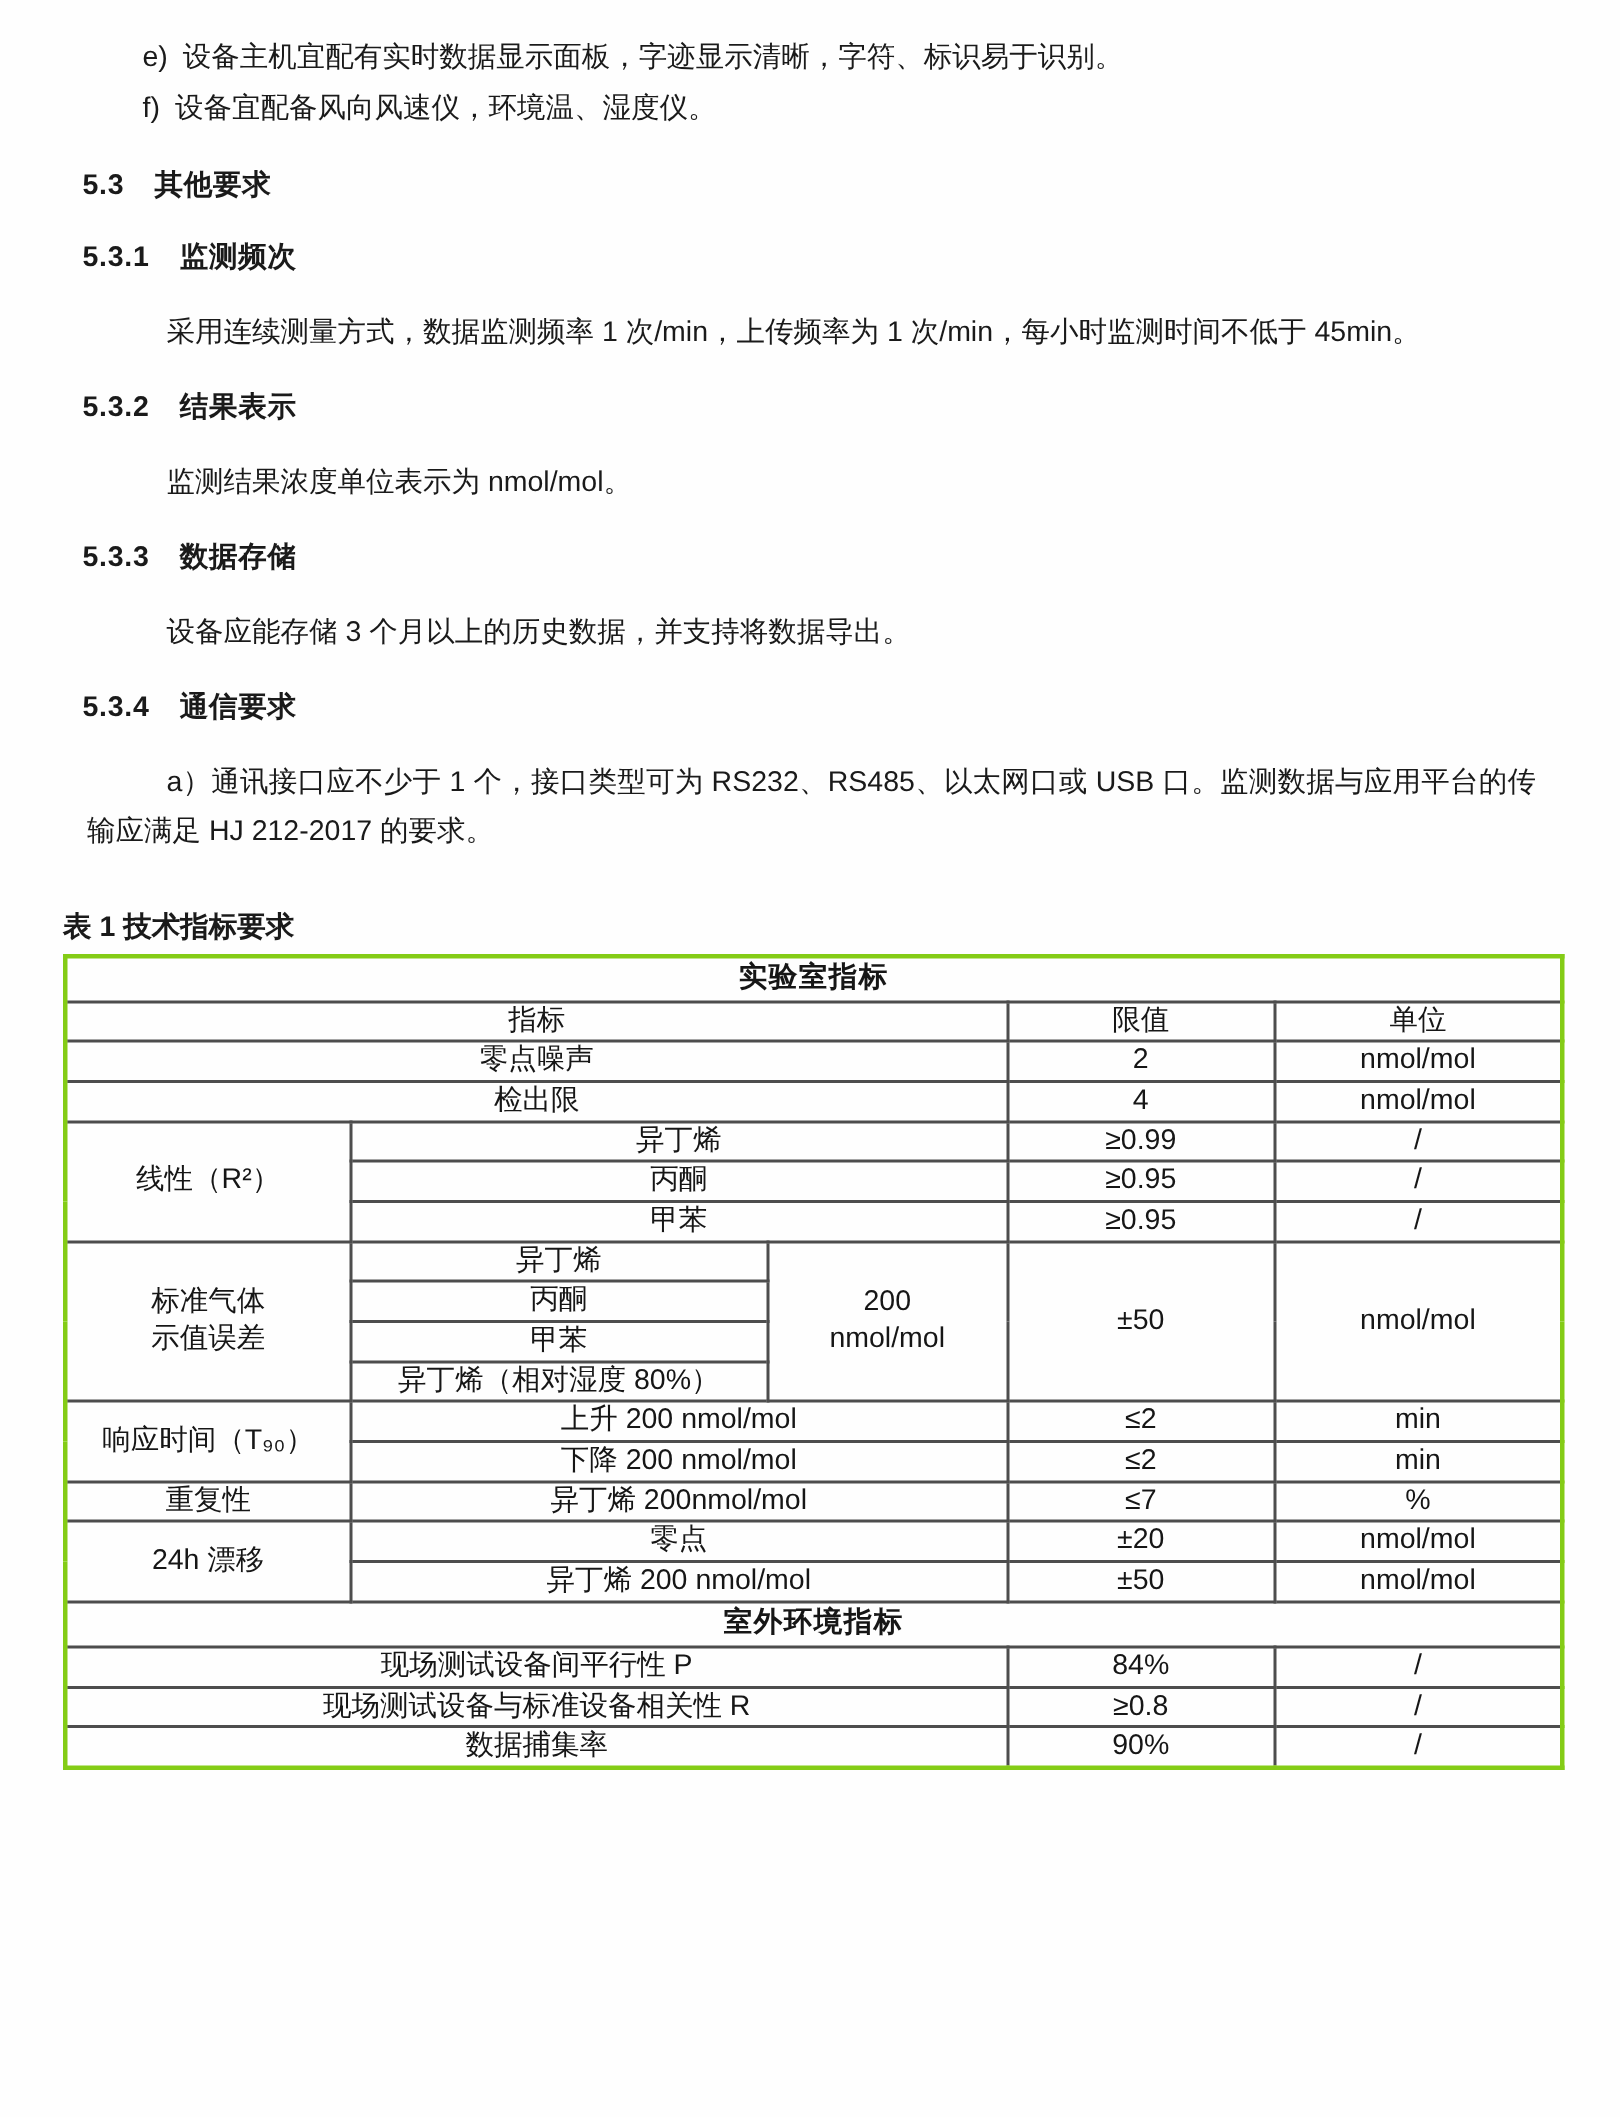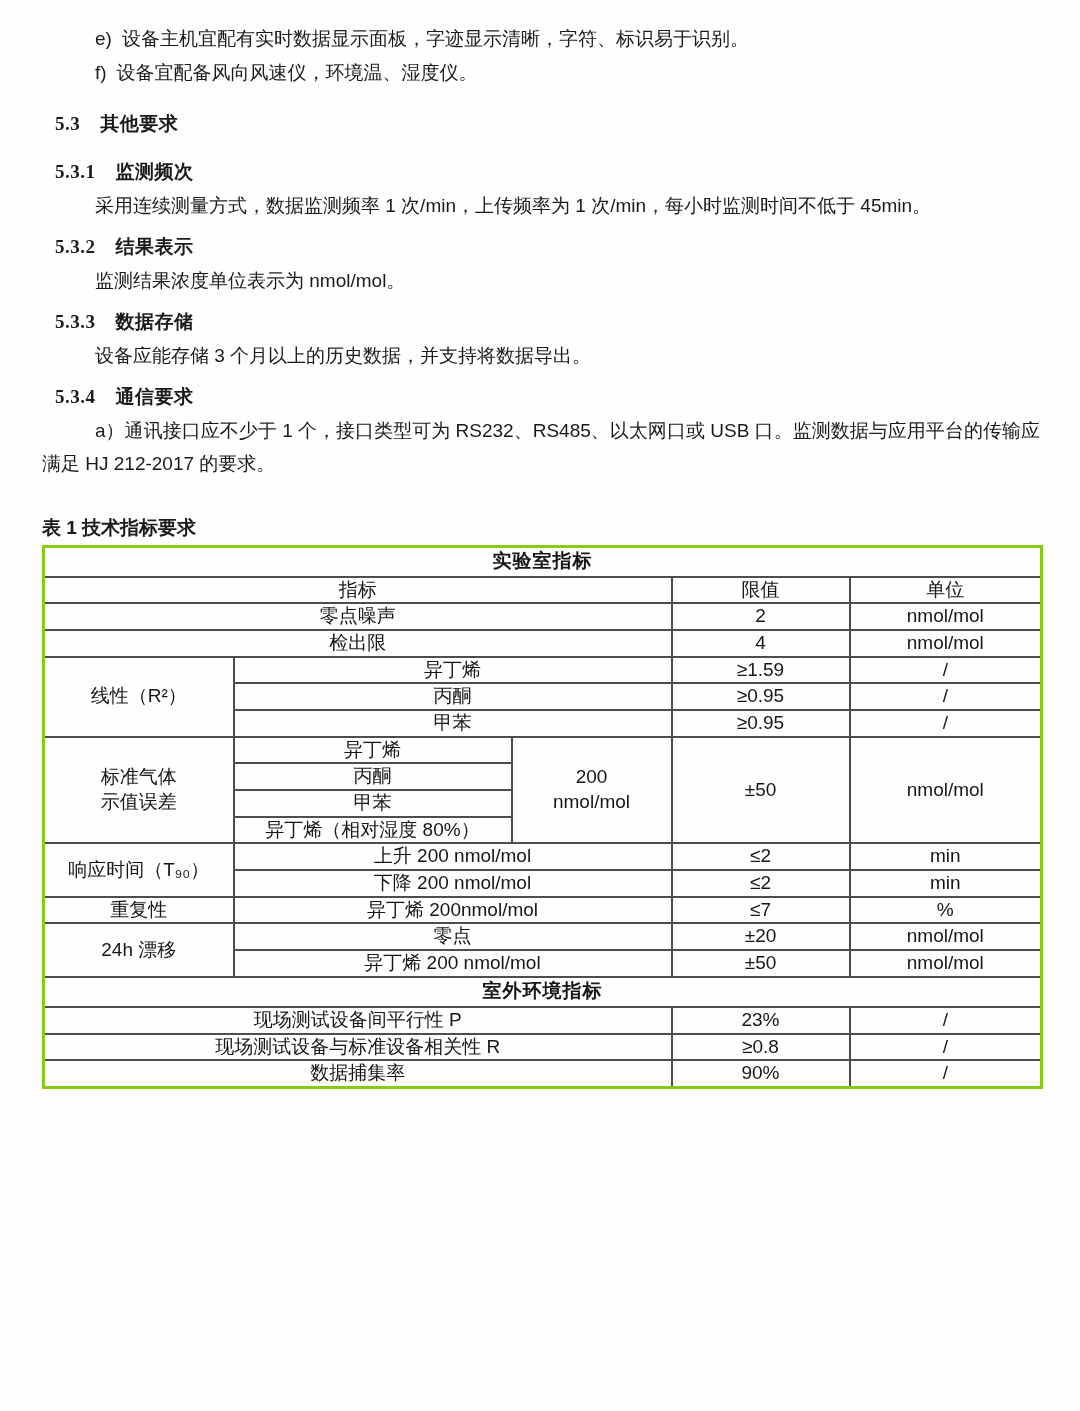--- a/index.html
+++ b/index.html
@@ -20,28 +20,28 @@
     line-height: 34px;
     text-align: justify;
   }
   .list-item .li-label { margin-right: 10px; }
   .heading {
     font-weight: 700;
     line-height: 34px;
     margin: 0 0 0 13px;
     letter-spacing: 0.5px;
   }
-  .heading .h-num { display: inline-block; margin-right: 20px; font-weight: 700; font-family: Liberation Serif, serif; }
+  .heading .h-num { display: inline-block; margin-right: 20px; font-weight: 700; }
   .heading.h-chapter { margin-top: 35px; font-size: 20px; }
   .heading.h-chapter .h-num { margin-right: 34px; }
   .h-53   { margin-top: 17px; }
   .h-531  { margin-top: 14px; }
   .h-532, .h-533, .h-534 { margin-top: 7px; }
   .para {
-    margin: 0;
+    margin: 16px;
     line-height: 34px;
     text-indent: 53px;
     text-align: justify;
   }
   .para.ab { line-height: 33px; }
   .tbl-title {
     font-weight: 700;
     line-height: 34px;
     margin-top: 31px;
   }
@@ -117,21 +117,21 @@
         <td>nmol/mol</td>
       </tr>
       <tr>
         <td colspan="3">检出限</td>
         <td>4</td>
         <td>nmol/mol</td>
       </tr>
       <tr>
         <td rowspan="3">线性（R²）</td>
         <td colspan="2">异丁烯</td>
-        <td>≥1.59</td>
+        <td>≥0.99</td>
         <td>/</td>
       </tr>
       <tr>
         <td colspan="2">丙酮</td>
         <td>≥0.95</td>
         <td>/</td>
       </tr>
       <tr>
         <td colspan="2">甲苯</td>
         <td>≥0.95</td>
@@ -181,21 +181,21 @@
       <tr>
         <td colspan="2">异丁烯 200 nmol/mol</td>
         <td>±50</td>
         <td>nmol/mol</td>
       </tr>
       <tr class="sec-row">
         <td colspan="5">室外环境指标</td>
       </tr>
       <tr>
         <td colspan="3">现场测试设备间平行性 P</td>
-        <td>23%</td>
+        <td>84%</td>
         <td>/</td>
       </tr>
       <tr>
         <td colspan="3">现场测试设备与标准设备相关性 R</td>
         <td>≥0.8</td>
         <td>/</td>
       </tr>
       <tr>
         <td colspan="3">数据捕集率</td>
         <td>90%</td>

